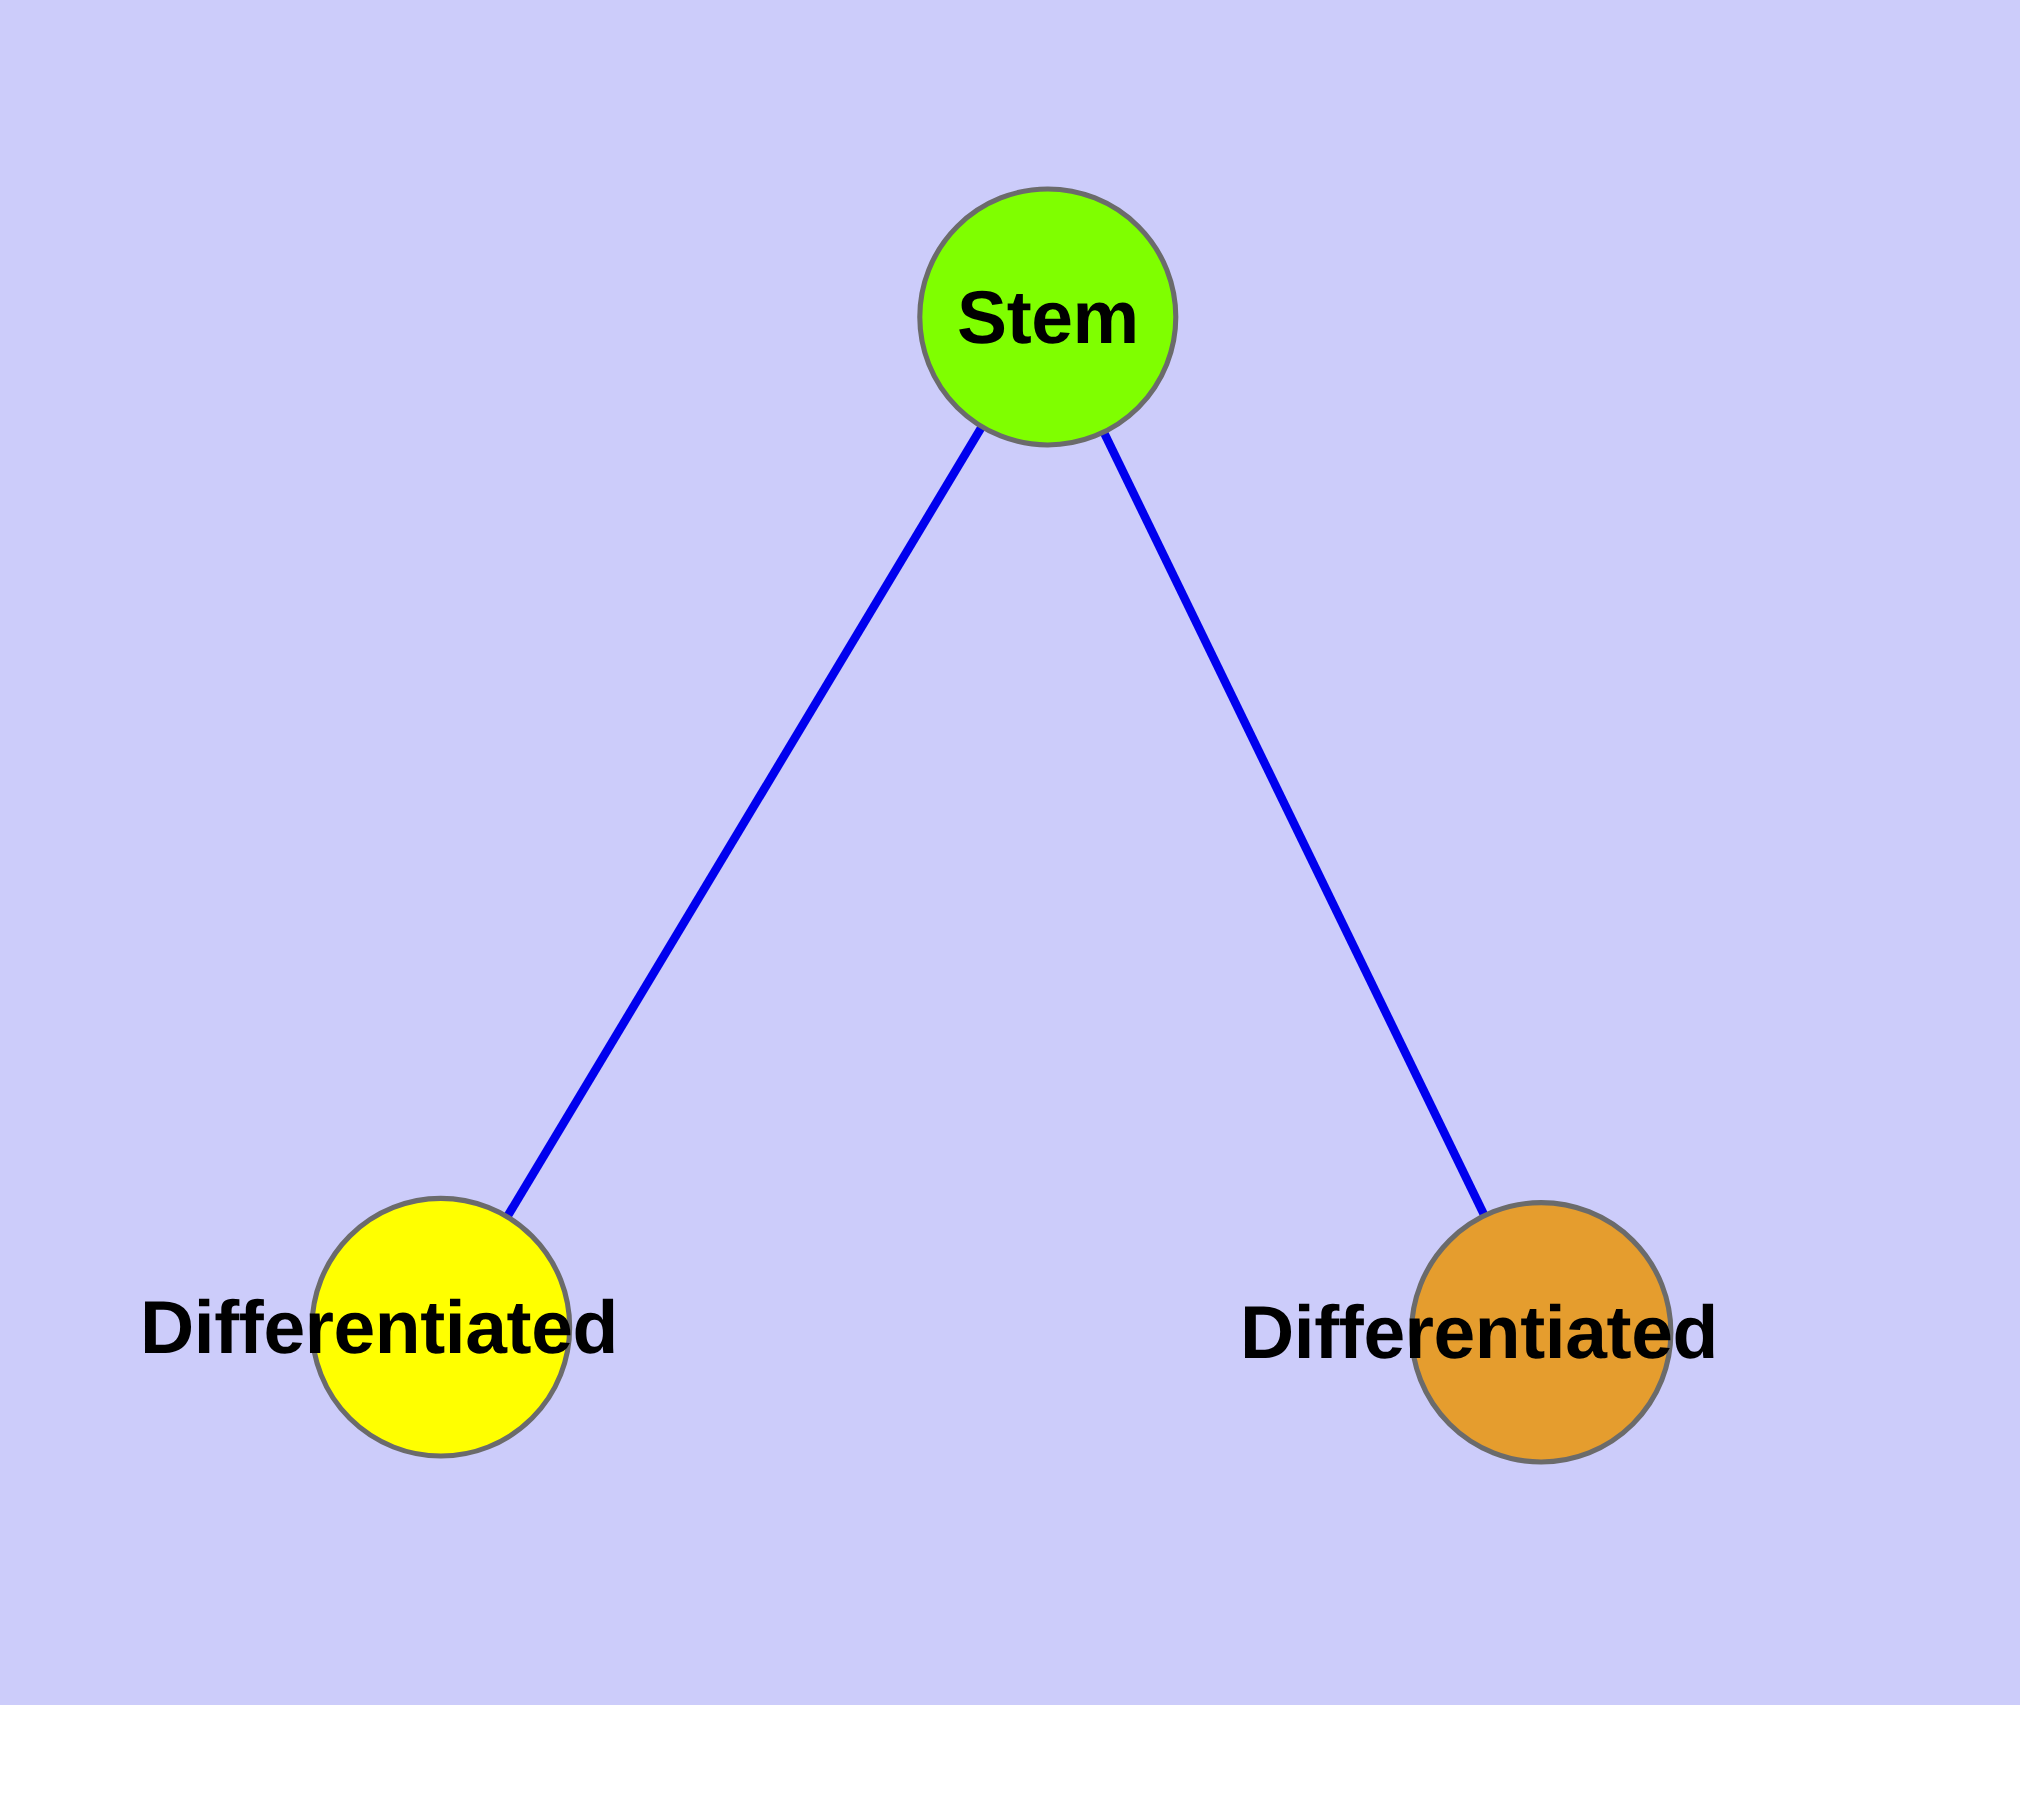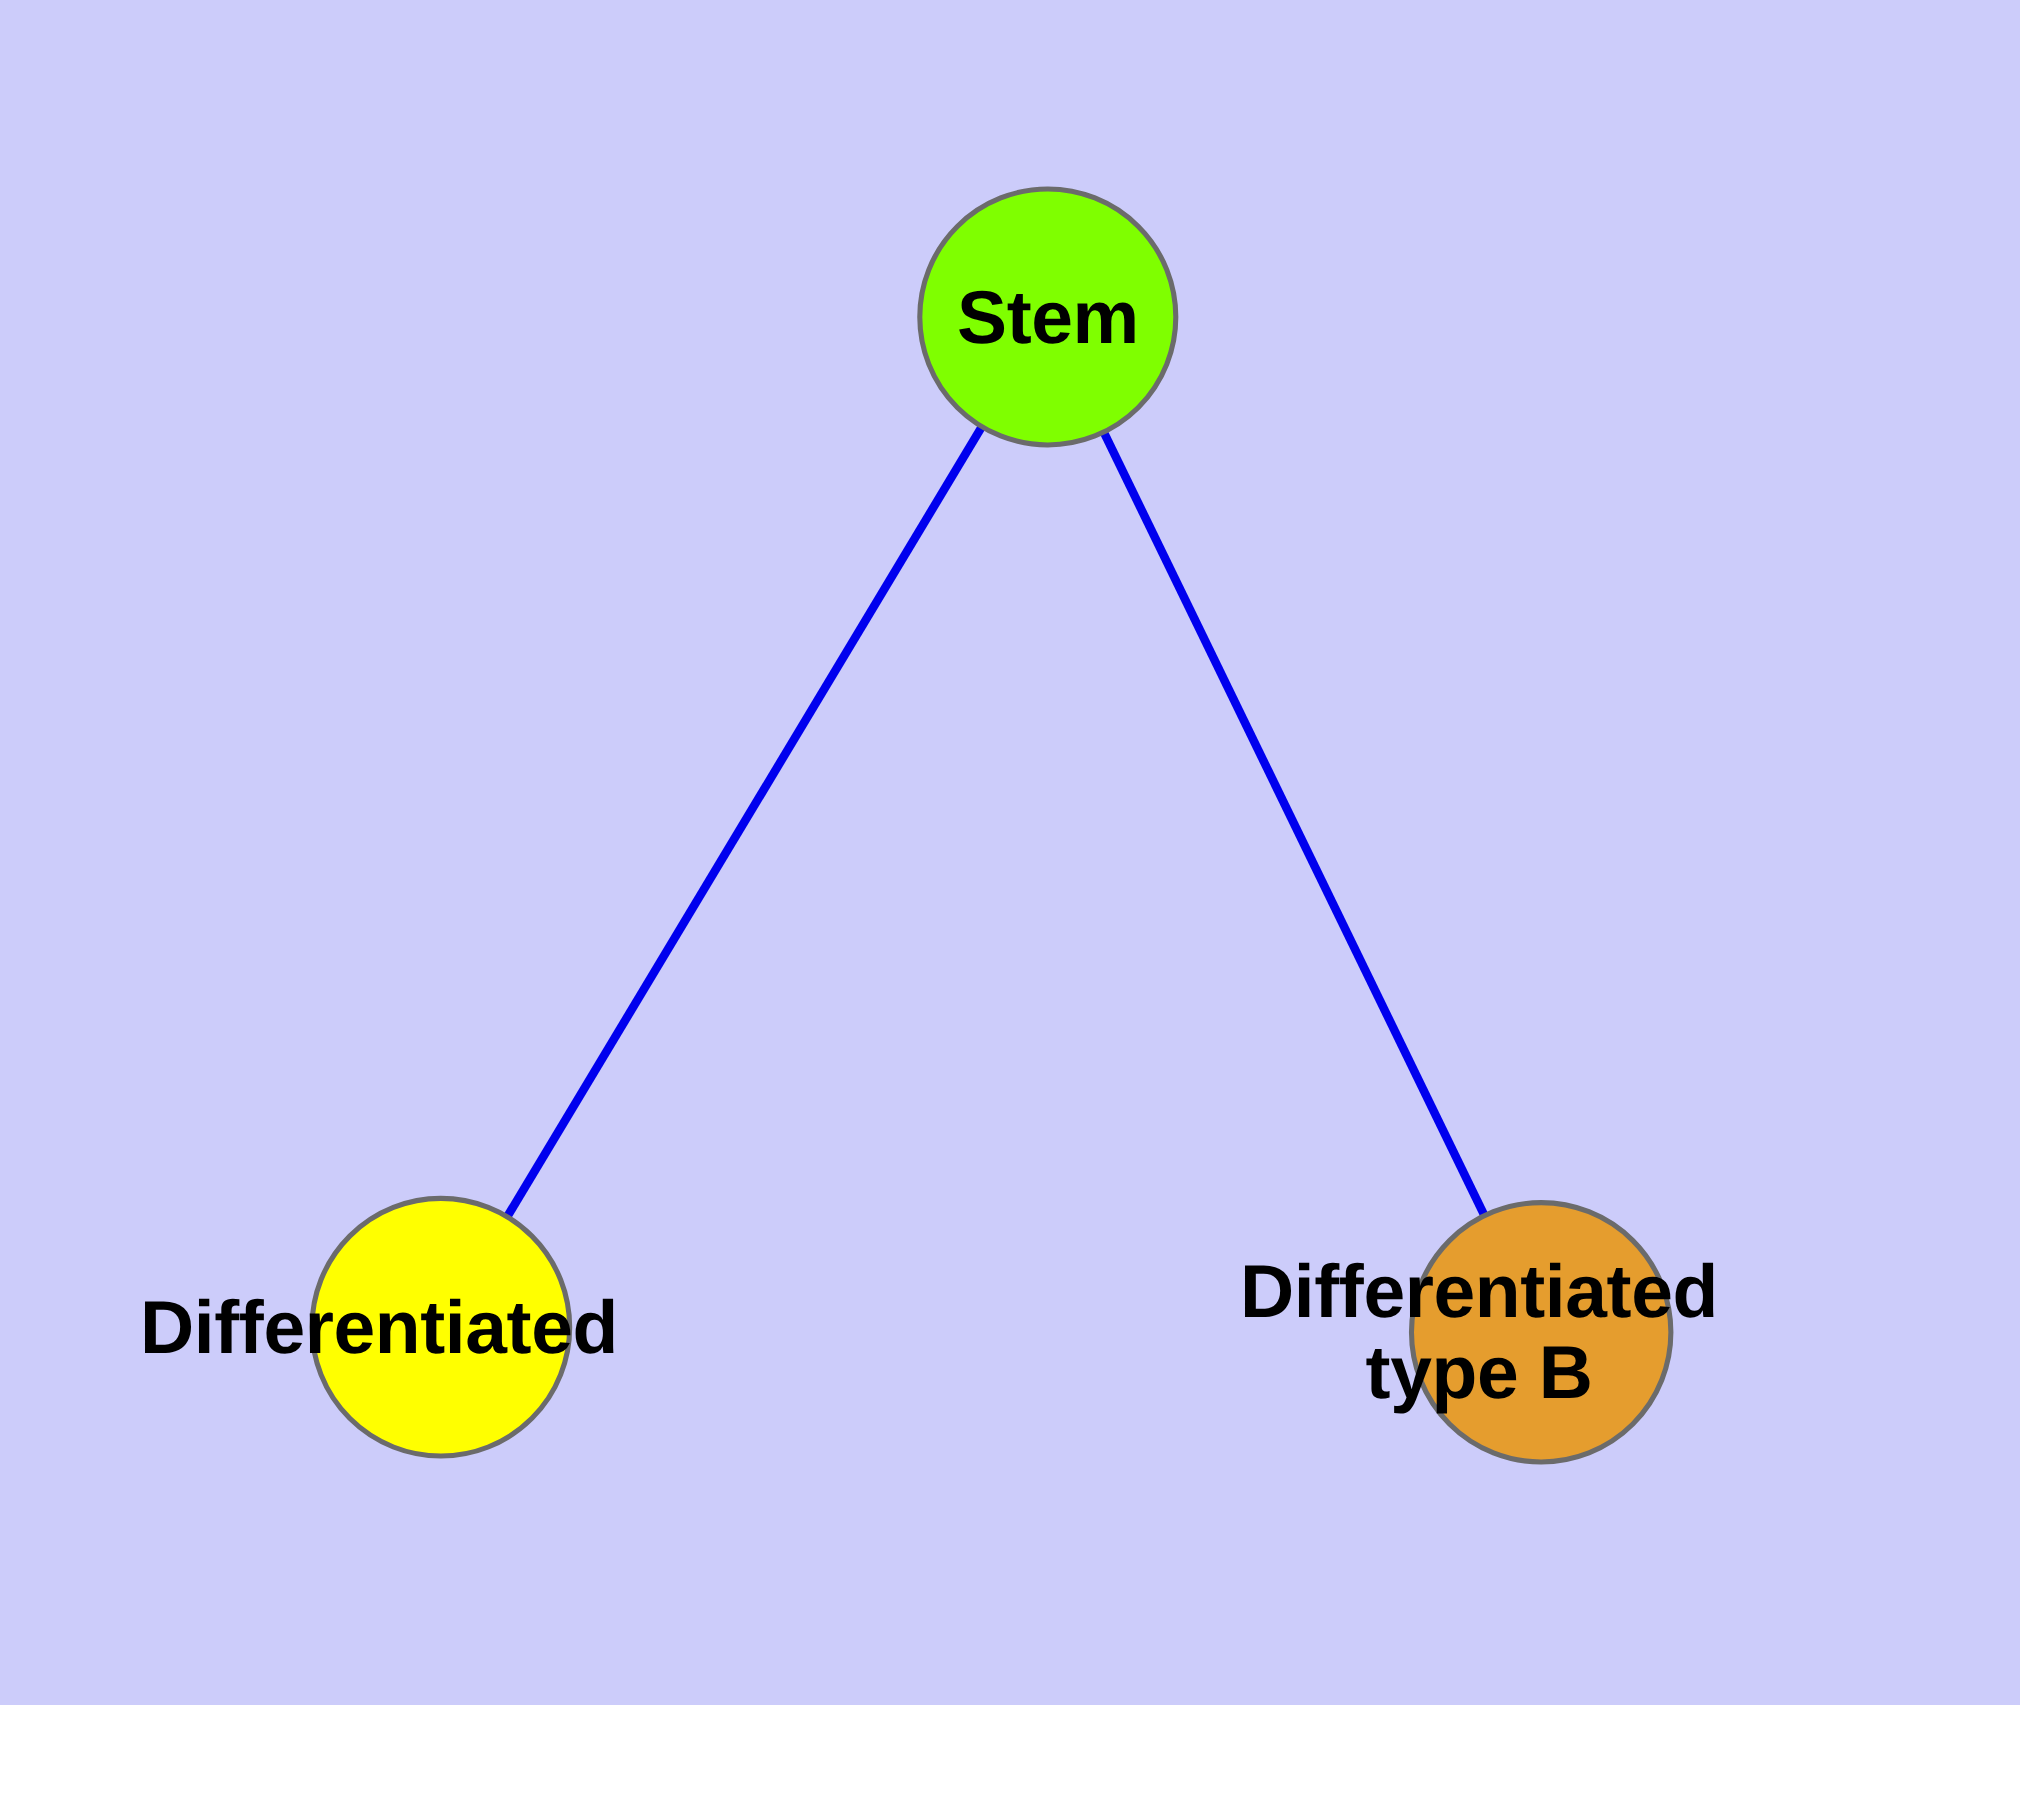--- a/index.html
+++ b/index.html
@@ -57,17 +57,17 @@
         <circle cx="1236" cy="374" r="151" fill="#7fff00" stroke="#6b6b6b" stroke-width="6"></circle>
         <circle cx="520" cy="1566" r="152" fill="#ffff00" stroke="#6b6b6b" stroke-width="6"></circle>
         <circle cx="1818" cy="1572" r="153" fill="#e59d2e" stroke="#6b6b6b" stroke-width="6"></circle>
       </g>
 
   </svg>
 
   <div id="label-layer">
       <div class="node-label" style="left: 1048px; top: 317px; color: rgb(0, 0, 0); font-size: 75px; font-weight: bold;"><span>Stem</span></div>
       <div class="node-label" style="left: 379px; top: 1327px; color: rgb(0, 0, 0); font-size: 75px; font-weight: bold;"><span>Differentiated</span><br></div>
-      <div class="node-label" style="left: 1479px; top: 1332px; color: rgb(0, 0, 0); font-size: 75px; font-weight: bold;"><span>Differentiated</span><br><span>type B</span></div>
+      <div class="node-label" style="left: 1479px; top: 1332px; color: rgb(0, 0, 0); font-size: 75px; font-weight: bold;"><span>Differentiated</span><br></div>
     </div>
 
 </div>
 
 
 </body></html>

